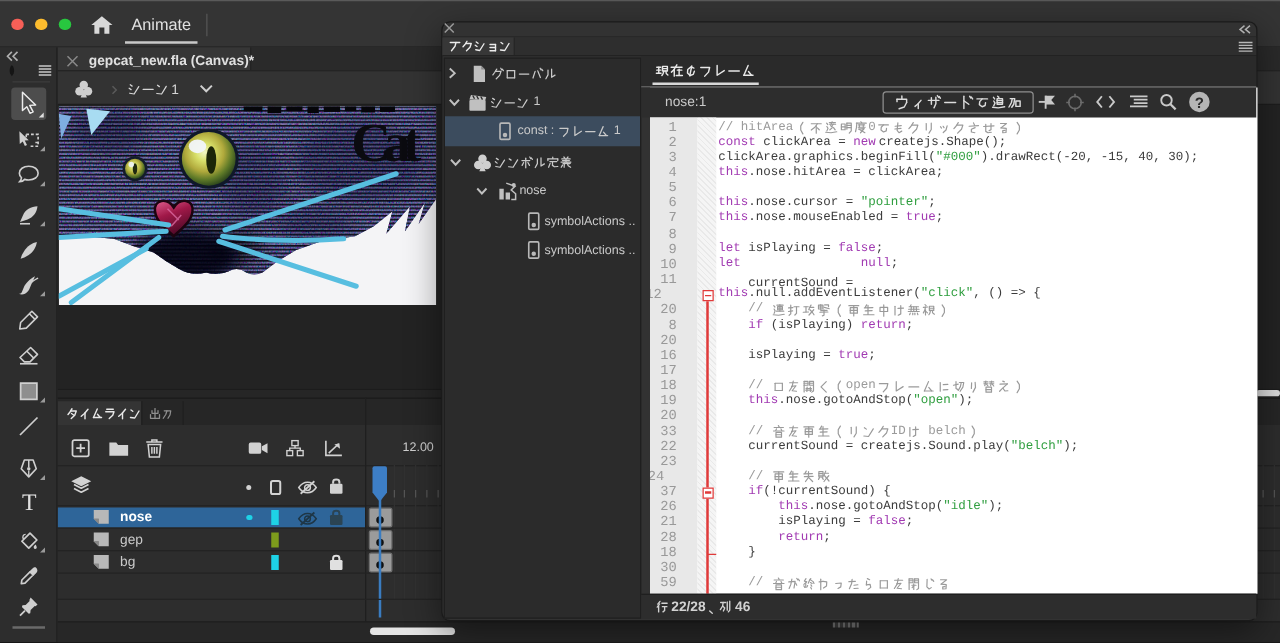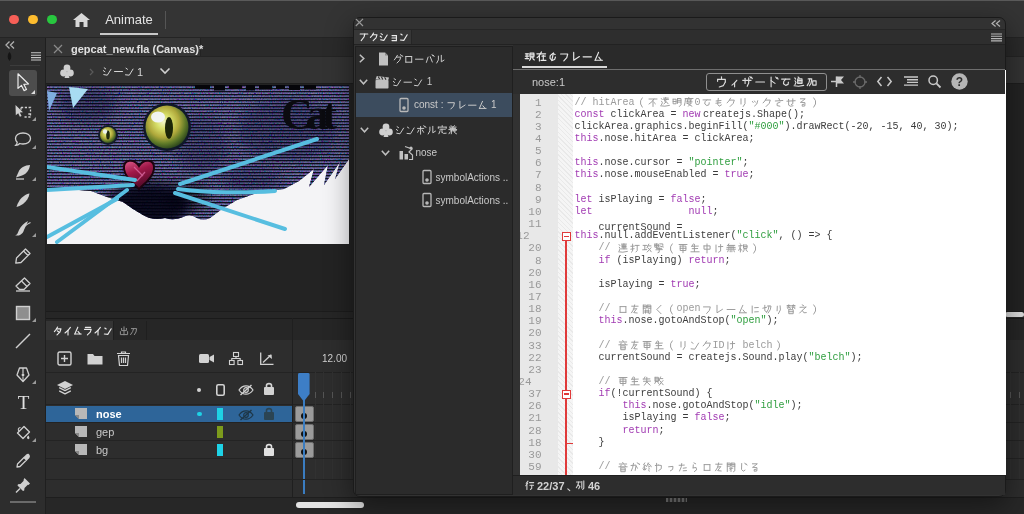--- a/index.html
+++ b/index.html
@@ -1139,21 +1139,21 @@
     <div class="abs" style="left:566px;top:442.7px;width:7px;height:1.4px;background:#e03a3a"></div>
     <div class="abs" style="left:513px;top:475px;width:492px;height:19.5px;background:#2d2d2d;border-top:1px solid #1f1f1f;box-sizing:border-box"></div>
     <div style="position:absolute;left:524.0px;top:479.5px;line-height:0"><svg width="11" height="11" viewBox="0 0 11 11" style="overflow:visible">
         <polyline points="4.0,1.1 2.2,3.3" fill="none" stroke="#d2d2d2" stroke-width="1.10" stroke-linecap="round" stroke-linejoin="round"></polyline>
         <polyline points="3.7,3.1 1.8,5.7" fill="none" stroke="#d2d2d2" stroke-width="1.10" stroke-linecap="round" stroke-linejoin="round"></polyline>
         <polyline points="2.9,4.8 2.9,9.5" fill="none" stroke="#d2d2d2" stroke-width="1.10" stroke-linecap="round" stroke-linejoin="round"></polyline>
         <polyline points="5.5,2.6 9.7,2.6" fill="none" stroke="#d2d2d2" stroke-width="1.10" stroke-linecap="round" stroke-linejoin="round"></polyline>
         <polyline points="5.9,5.3 9.5,5.3" fill="none" stroke="#d2d2d2" stroke-width="1.10" stroke-linecap="round" stroke-linejoin="round"></polyline>
         <polyline points="7.7,5.3 7.7,8.4 6.4,9.5" fill="none" stroke="#d2d2d2" stroke-width="1.10" stroke-linecap="round" stroke-linejoin="round"></polyline>
       </svg></div>
-    <div class="abs" style="left:537px;top:479.5px;font-size:11px;font-weight:bold;color:#d2d2d2">22/37</div>
+    <div class="abs" style="left:537px;top:479.5px;font-size:11px;font-weight:bold;color:#d2d2d2">22/28</div>
     <div style="position:absolute;left:563.5px;top:483.0px;line-height:0"><svg width="10" height="10" viewBox="0 0 10 10" style="overflow:visible">
         <polyline points="3.8,5.8 5.8,7.6" fill="none" stroke="#d2d2d2" stroke-width="1.10" stroke-linecap="round" stroke-linejoin="round"></polyline>
       </svg></div>
     <div style="position:absolute;left:575.0px;top:479.5px;line-height:0"><svg width="11" height="11" viewBox="0 0 11 11" style="overflow:visible">
         <polyline points="1.5,2.0 5.5,2.0" fill="none" stroke="#d2d2d2" stroke-width="1.10" stroke-linecap="round" stroke-linejoin="round"></polyline>
         <polyline points="3.5,2.0 3.1,4.8 1.3,7.7" fill="none" stroke="#d2d2d2" stroke-width="1.10" stroke-linecap="round" stroke-linejoin="round"></polyline>
         <polyline points="3.1,4.8 4.8,6.4 3.7,8.8" fill="none" stroke="#d2d2d2" stroke-width="1.10" stroke-linecap="round" stroke-linejoin="round"></polyline>
         <polyline points="6.8,1.5 6.8,8.1" fill="none" stroke="#d2d2d2" stroke-width="1.10" stroke-linecap="round" stroke-linejoin="round"></polyline>
         <polyline points="8.8,0.9 8.8,8.1 7.7,9.5" fill="none" stroke="#d2d2d2" stroke-width="1.10" stroke-linecap="round" stroke-linejoin="round"></polyline>
       </svg></div>

